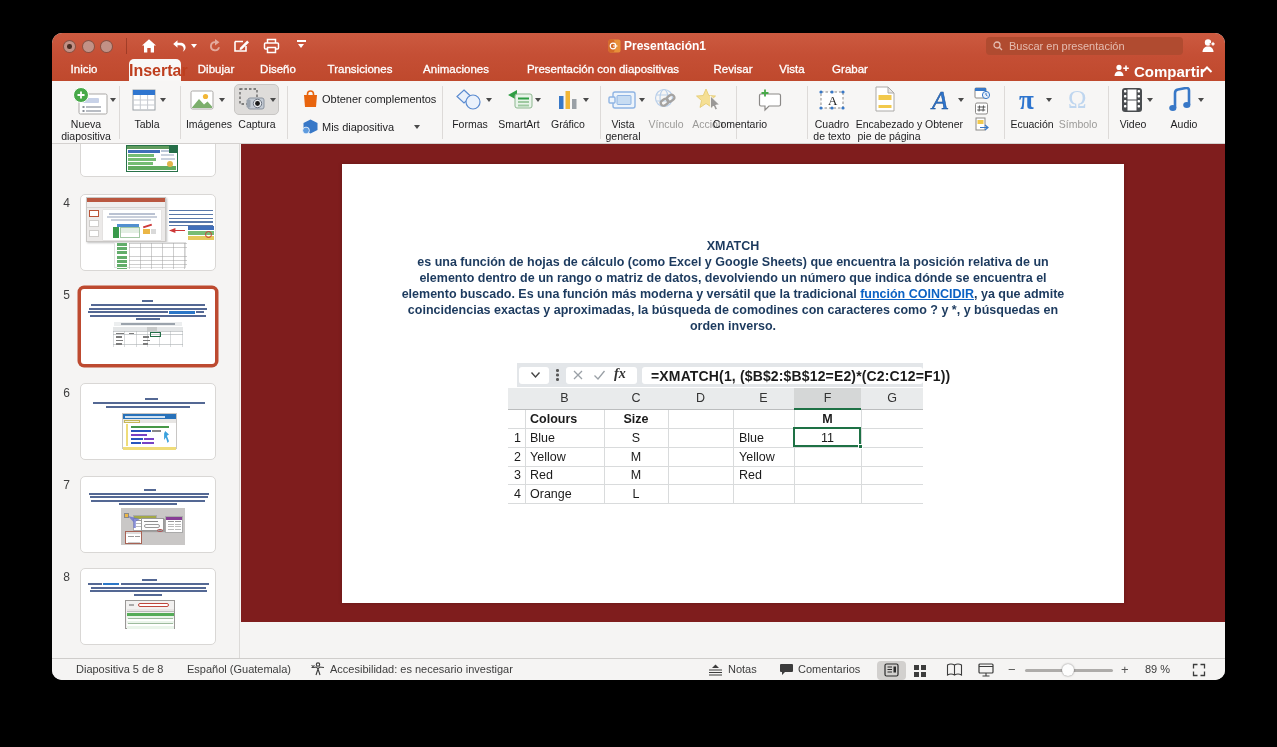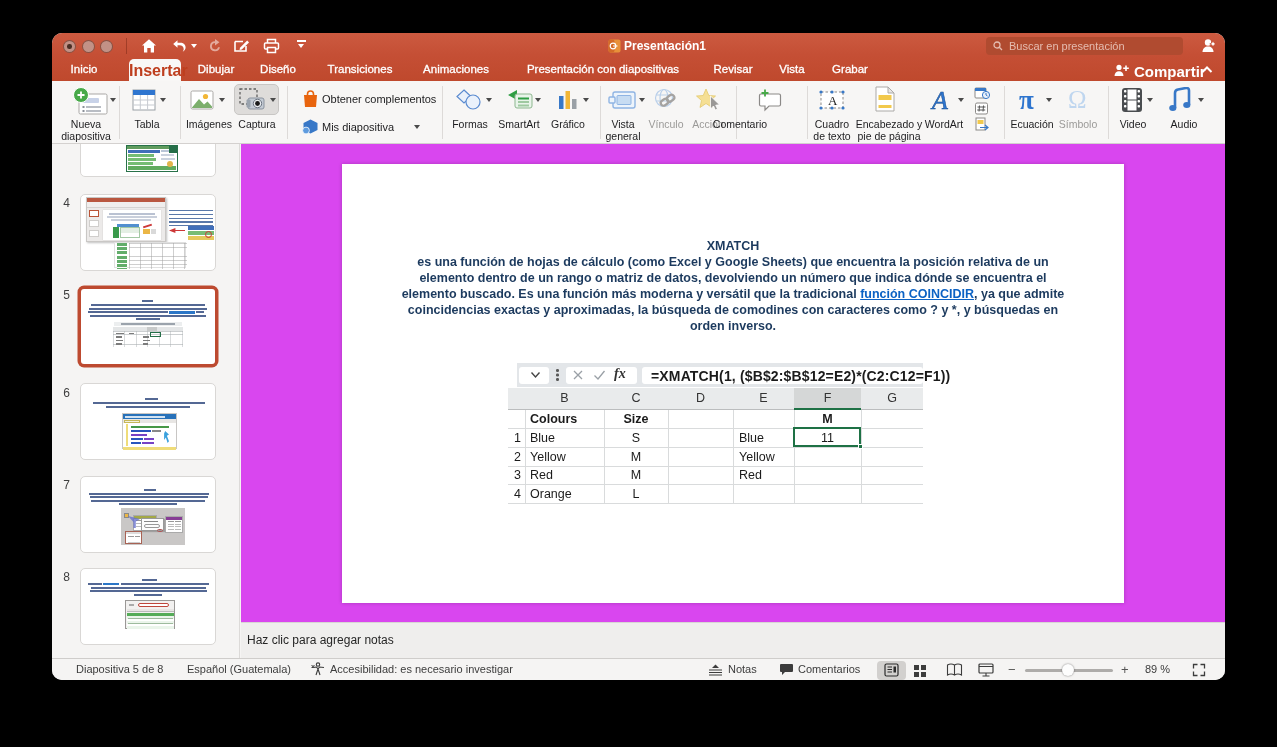--- a/index.html
+++ b/index.html
@@ -21,21 +21,21 @@
   .rlabel { position:absolute; top:38px; font-size:10.5px; line-height:11.5px; color:#1d1d1f; text-align:center; transform:translateX(-50%); white-space:nowrap; }
   .rlabel.gray { color:#9b9a98; }
   .ricon { position:absolute; top:4px; }
   .rarrow { position:absolute; width:0; height:0; border-left:3.5px solid transparent; border-right:3.5px solid transparent; border-top:4px solid #4a4a4a; }
   
   #sidebar { position:absolute; left:0; top:111px; width:188px; height:514px; background:#F5F4F3; border-right:1px solid #DCDAD8; overflow:hidden; }
   .thumb { position:absolute; left:28px; width:136px; height:77px; background:#fff; border:1px solid #D9D7D5; border-radius:5px; overflow:hidden; }
   .thumb > div { filter: blur(0.4px) saturate(0.88); }
   .tnum { position:absolute; font-size:12px; color:#3e3e3e; width:18px; text-align:right; left:0px; }
   
-  #canvas { position:absolute; left:189px; top:111px; width:984px; height:478px; background:#d946ef; }
+  #canvas { position:absolute; left:189px; top:111px; width:984px; height:478px; background:#7f1d1d; }
   #slide { position:absolute; left:101px; top:20px; width:782px; height:439px; background:#fff; box-shadow:0 0 4px rgba(0,0,0,0.22); }
   
   #notes { position:absolute; left:189px; top:589px; width:984px; height:36px; background:#EFEEED; border-top:1px solid #D8D6D4; color:#262626; font-size:12px; }
   
   #status { position:absolute; left:0; top:625px; width:1173px; height:22px; background:#F5F4F3; border-top:1px solid #CFCDCB; font-size:11px; color:#3c3c3c; }
   .st { position:absolute; top:4px; white-space:nowrap; }
   .colhdr { position:absolute; top:28px; text-align:center; font-size:12.5px; color:#333; }
   .vline { position:absolute; top:47px; width:1px; height:93px; background:#D9DBDC; }
   .hline { position:absolute; left:0; width:415px; height:1px; background:#D9DBDC; }
   .cell { position:absolute; white-space:nowrap; }
@@ -259,21 +259,21 @@
       <path d="M14 1 L14 7 L20 7 Z" fill="#E8E6E4" stroke="#ABA9A7"></path>
       <rect x="4.5" y="9" width="13" height="5" fill="#F2C94C"></rect>
       <rect x="4.5" y="19" width="13" height="3" fill="#F2C94C"></rect>
     </svg>
     <div class="rlabel" style="left:837px;">Encabezado y<br>pie de página</div>
 
     <svg class="ricon" style="left:878px;top:6px;" width="28" height="26" viewBox="0 0 28 26">
       <text x="2" y="22" font-family="Liberation Serif" font-size="26" font-style="italic" fill="#2E75CF" stroke="#1b4e8e" stroke-width="0.5">A</text>
     </svg>
     <div class="rarrow" style="left:906px;top:17px;"></div>
-    <div class="rlabel" style="left:892px;">WordArt</div>
+    <div class="rlabel" style="left:892px;">Obtener</div>
 
     <svg class="ricon" style="left:922px;top:5px;" width="16" height="14" viewBox="0 0 16 14">
         <rect x="1" y="2" width="11" height="10" rx="1" fill="#fff" stroke="#8B8987"></rect>
         <rect x="1" y="2" width="11" height="3" fill="#3878C7"></rect>
         <circle cx="12" cy="9" r="3.6" fill="#EAF1FB" stroke="#3878C7"></circle>
         <path d="M12 7 L12 9 L13.5 10" stroke="#3878C7" fill="none"></path>
       </svg>
     <svg class="ricon" style="left:922px;top:21px;" width="16" height="13" viewBox="0 0 16 13">
         <rect x="1.5" y="1" width="12" height="11" rx="1.5" fill="#fff" stroke="#8B8987"></rect>
         <path d="M5.5 3.5 L5 9.5 M9.5 3.5 L9 9.5 M3.5 5 L11.5 5 M3.2 8 L11.2 8" stroke="#555" fill="none"></path>
@@ -541,23 +541,20 @@
       <div class="cell" style="left:231px;top:105px;">Red</div>
       <div class="cell" style="left:0px;top:124px;width:13px;text-align:right;">4</div>
       <div class="cell" style="left:22px;top:124px;">Orange</div>
       <div class="cell" style="left:96px;top:124px;width:64px;text-align:center;">L</div>
 
       <div style="position:absolute;left:285px;top:64px;width:68px;height:20px;border:2px solid #1E7145;background:transparent;"></div>
       <div style="position:absolute;left:350px;top:81px;width:5px;height:5px;background:#1E7145;border:1px solid #fff;"></div>
     </div>
   </div>
     </div>
-  <div id="notes">
-      <div style="position:absolute;left:6px;top:10px;">Haz clic para agregar notas</div>
-    </div>
   <div id="status">
     <div class="st" style="left:24px;">Diapositiva 5 de 8</div>
     <div class="st" style="left:135px;">Español (Guatemala)</div>
     <svg class="st" style="left:258px;top:3px;" width="16" height="15" viewBox="0 0 16 15">
         <circle cx="8" cy="2.6" r="1.7" fill="none" stroke="#3c3c3c" stroke-width="1.1"></circle>
         <path d="M2 5.5 L6.5 5 L8 7 L9.5 5 L14 5.5 M8 7 L6 13 M8 7 L10 13" stroke="#3c3c3c" stroke-width="1.1" fill="none"></path>
         <path d="M1.5 3 L4.5 6 M4.5 3 L1.5 6" stroke="#3c3c3c" stroke-width="1"></path>
       </svg>
     <div class="st" style="left:278px;">Accesibilidad: es necesario investigar</div>
     <svg class="st" style="left:656px;top:5px;" width="15" height="12" viewBox="0 0 15 12">

